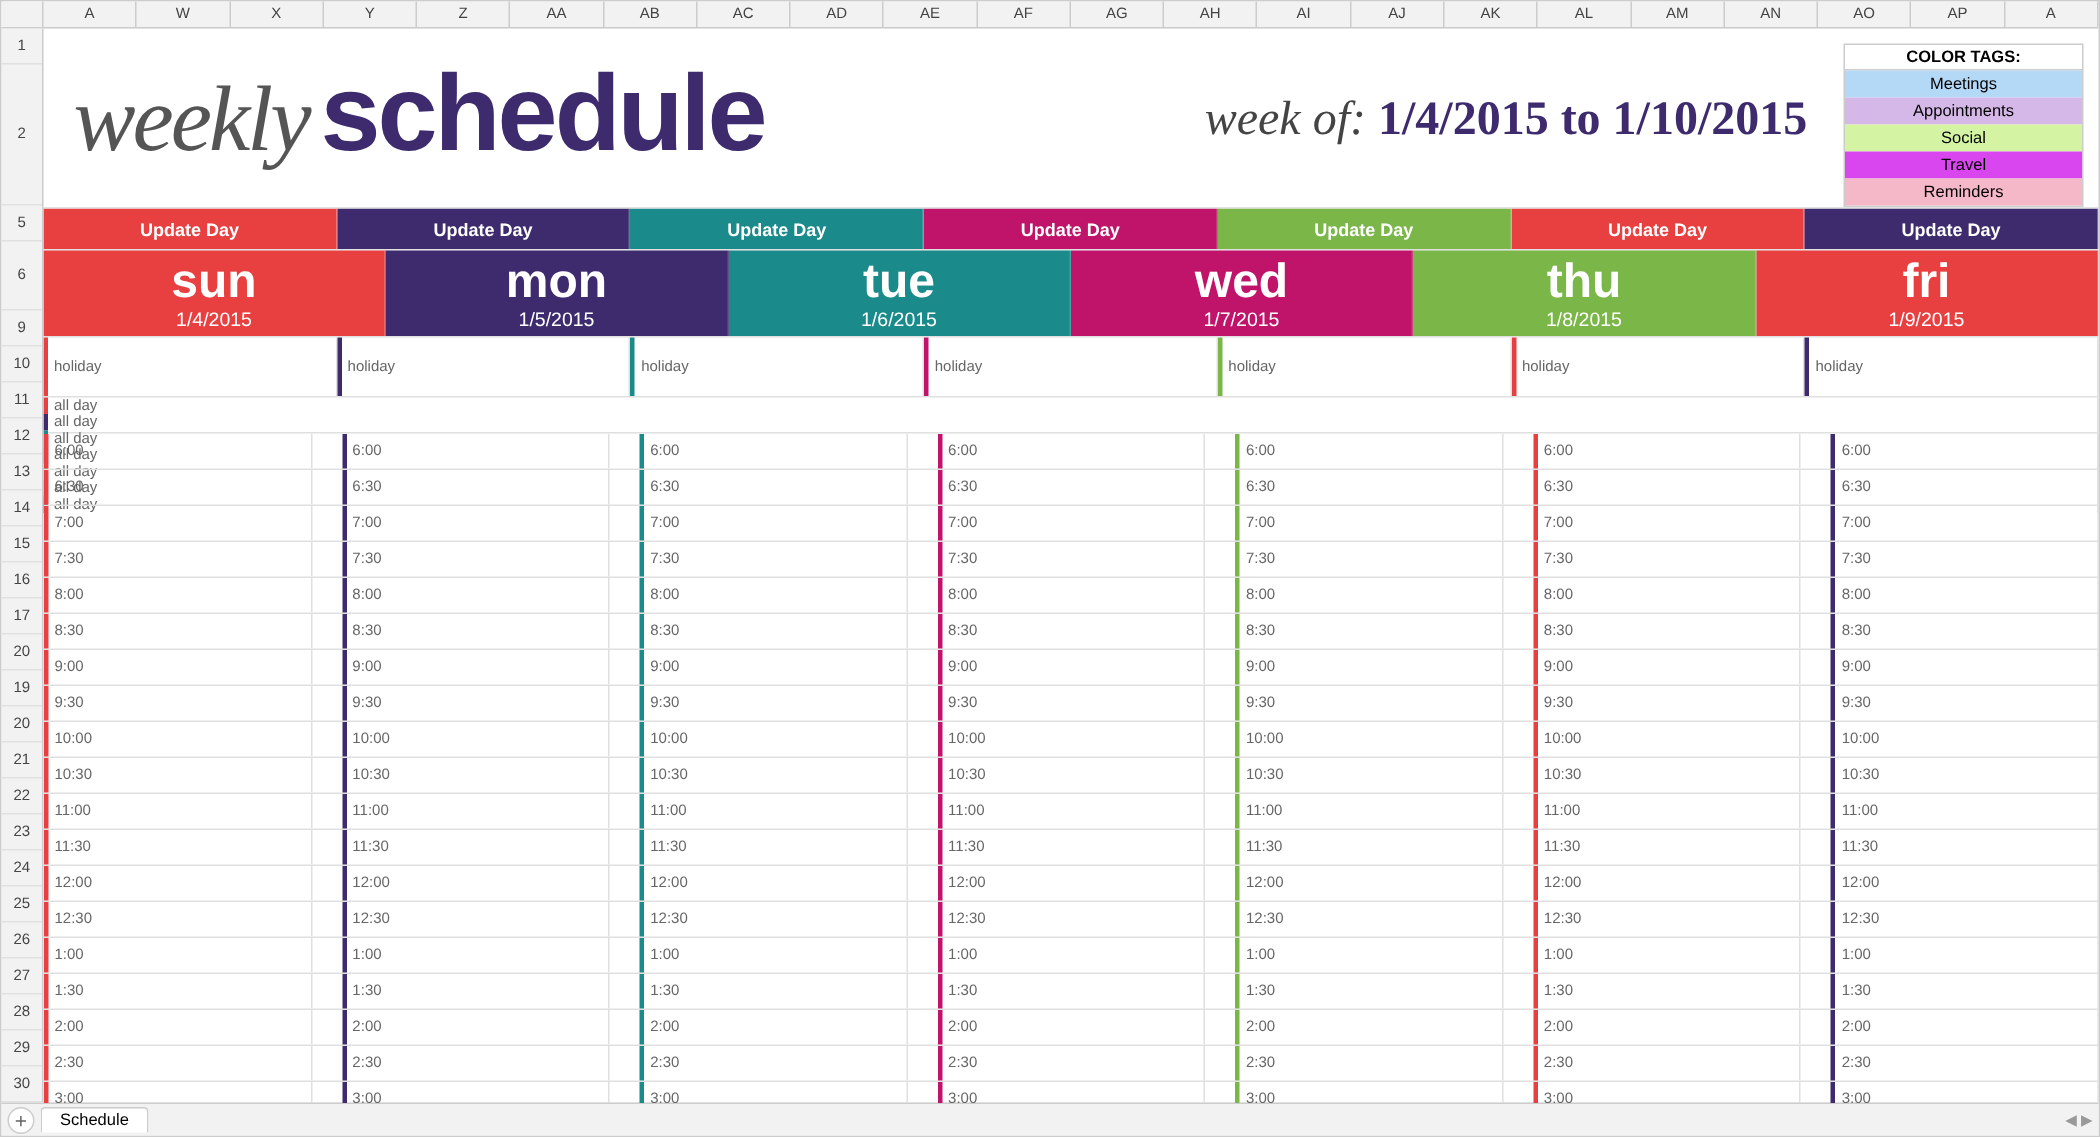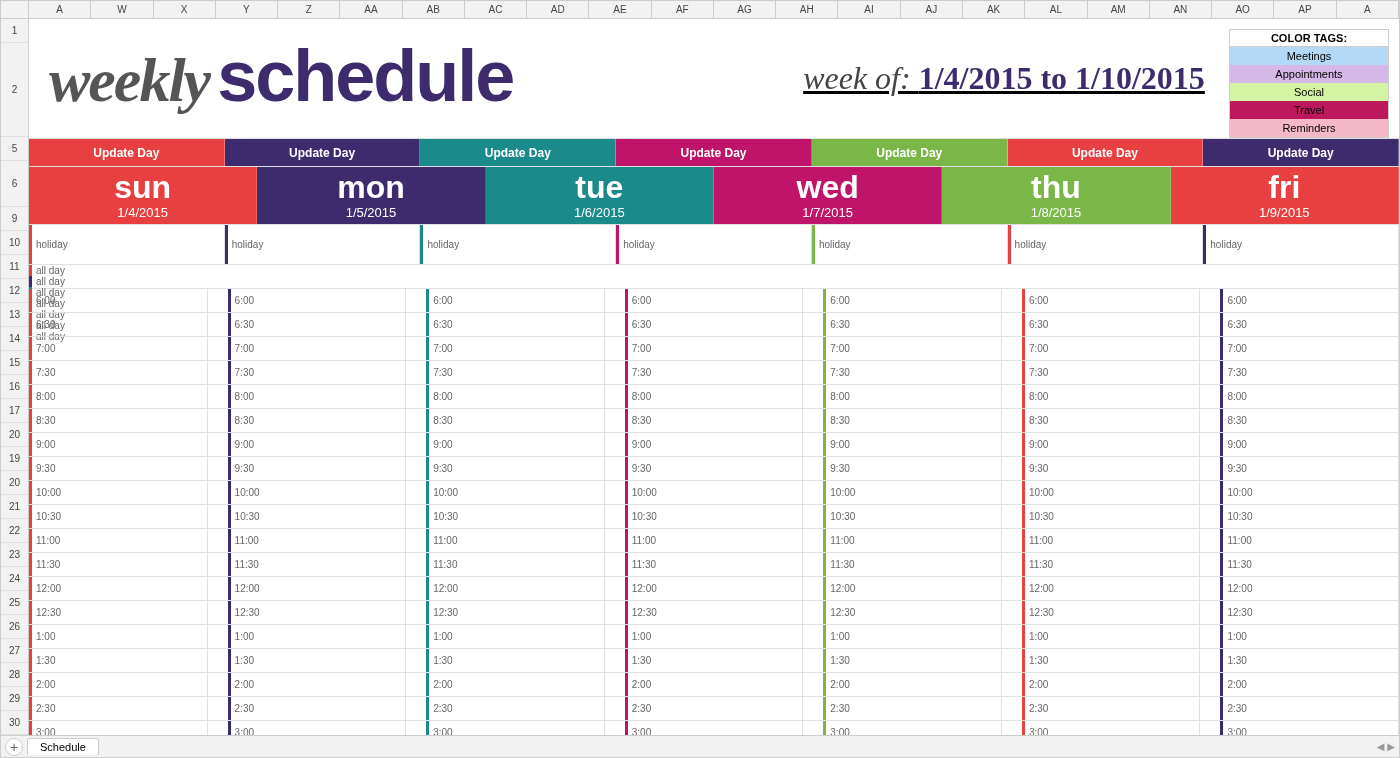--- a/index.html
+++ b/index.html
@@ -109,40 +109,39 @@
 
     .title-text {
       line-height: 1;
     }
 
     .title-weekly {
       font-family: 'Georgia', cursive;
       font-size: 62px;
       color: #555;
       font-style: italic;
-      font-weight: bold;
+      font-weight: normal;
       letter-spacing: -2px;
       margin-top: 12px;
     }
 
     .title-schedule {
       font-family: 'Arial Black', Impact, sans-serif;
       font-size: 72px;
       color: #3d2b6e;
       font-weight: 900;
       letter-spacing: -2px;
       margin-left: 8px;
     }
 
     .week-of-cell {
       flex: 1;
       display: flex;
       align-items: flex-end;
       justify-content: center;
-      text-decoration: underline;
     }
 
     .week-of-text {
       font-family: 'Georgia', serif;
       font-size: 32px;
       color: #444;
       font-style: italic;
     }
 
     .week-of-dates {
@@ -415,21 +414,21 @@
         <div class="week-of-cell">
           <span class="week-of-text">week of:&nbsp;</span>
           <span class="week-of-dates">1/4/2015 to 1/10/2015</span>
         </div>
 
         <div class="color-tags-box">
           <div class="color-tags-header">COLOR TAGS:</div>
           <div class="color-tag-item" style="background-color:#b3d9f7;">Meetings</div>
           <div class="color-tag-item" style="background-color:#d5b8e8;">Appointments</div>
           <div class="color-tag-item" style="background-color:#d4f4a4;">Social</div>
-          <div class="color-tag-item" style="background-color:#be185d;">Travel</div>
+          <div class="color-tag-item" style="background-color:#d946ef;">Travel</div>
           <div class="color-tag-item" style="background-color:#f4b8c8;">Reminders</div>
         </div>
       </div>
 
       <div class="update-day-row">
         <div class="update-day-cell sun-color">Update Day</div>
         <div class="update-day-cell mon-color">Update Day</div>
         <div class="update-day-cell tue-color">Update Day</div>
         <div class="update-day-cell wed-color">Update Day</div>
         <div class="update-day-cell thu-color">Update Day</div>

